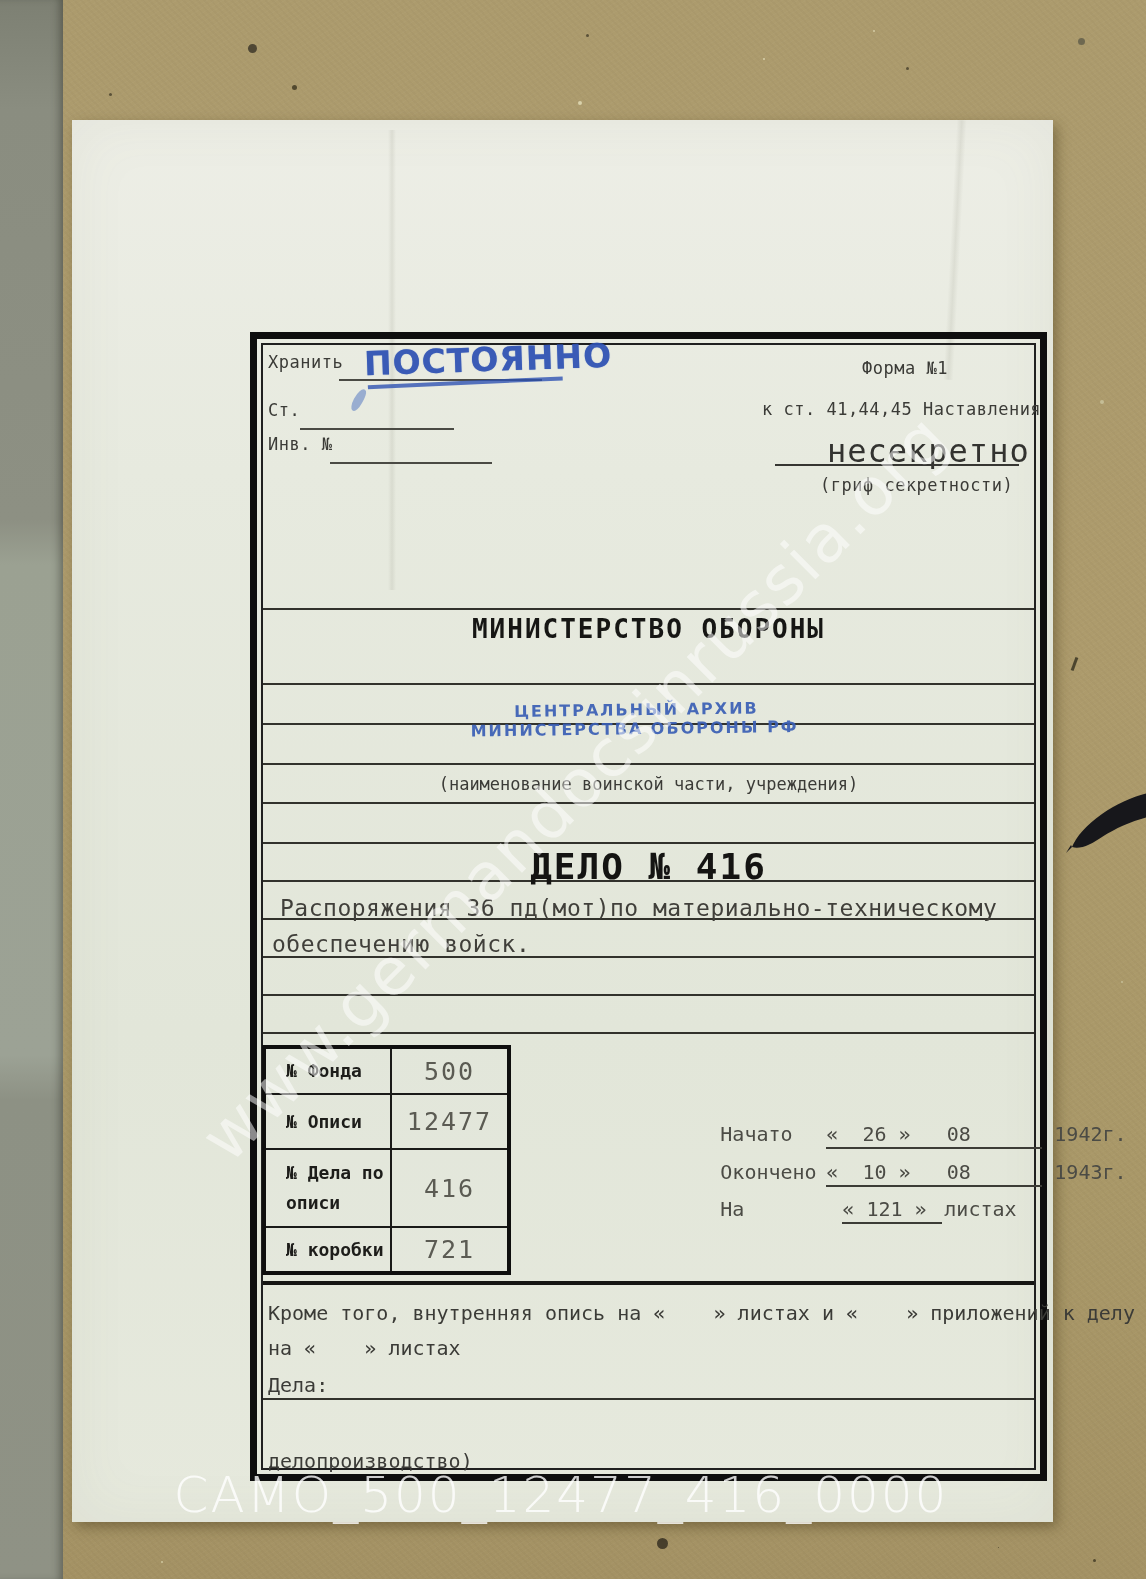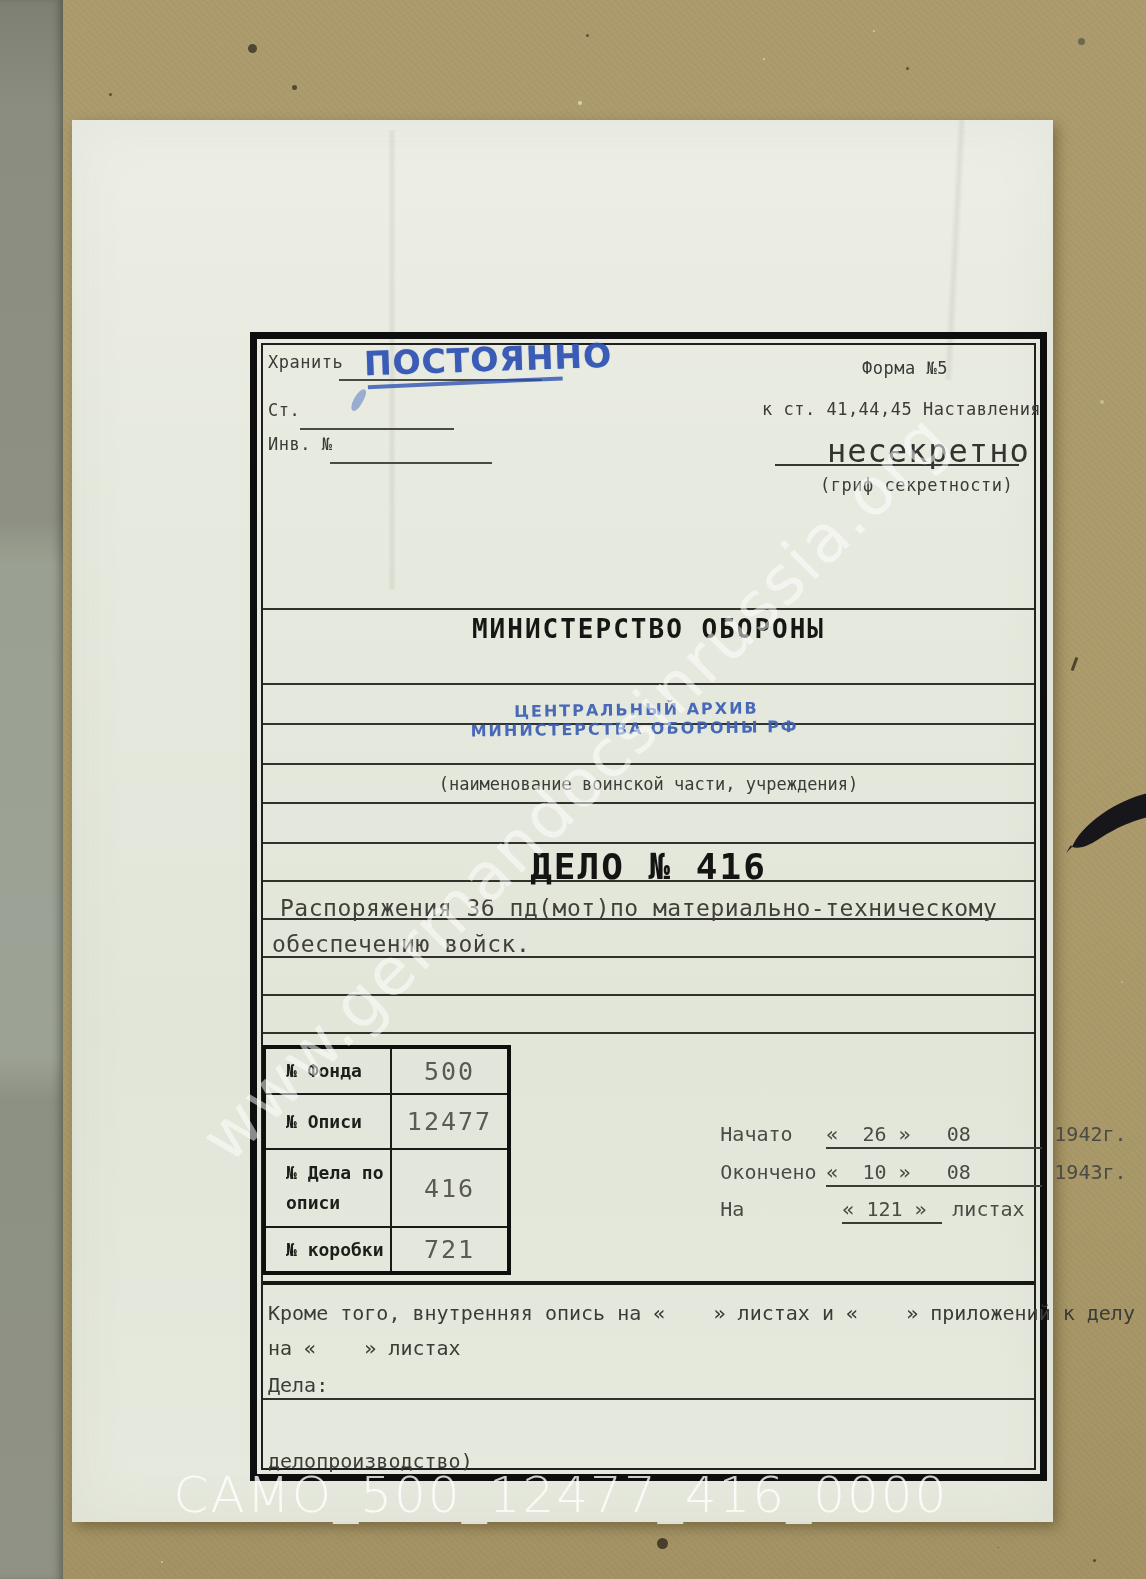--- a/index.html
+++ b/index.html
@@ -84,21 +84,21 @@
     border-right:2px solid #1a1a18; line-height:1.65; }
   .arch-table .cell.val { justify-content:center; font-size:25px; letter-spacing:2px; color:#5b5b53; }
   .arch-table .cell.last { border-bottom:none; }
   
   .date-row { position:absolute; left:374px; color:#4b4b45; font-size:20px; white-space:pre; }
   .date-row .lab { display:inline-block; width:106px; }
   .date-row .ul  { display:inline-block; border-bottom:2px solid #3c3c36; padding-bottom:1px; }
   .date-row .ul.w { width:216px; }
   .date-row .ul.n { width:100px;margin-left:16px; }
   .date-row .yr  { margin-left:12px; }
-  .date-row .sfx { margin-left:10px; }
+  .date-row .sfx { margin-left:2px; }
   
   .foot { position:absolute; left:18px; color:#3b3b37; font-size:20px; white-space:pre; }
   
   .wm-diagonal { position:absolute; left:575px; top:788px; transform:translate(-50%,-50%) rotate(-45deg);
     font-family:"DejaVu Sans", sans-serif; font-size:66px; letter-spacing:2px;
     color:rgba(255,255,255,0.52); white-space:nowrap; pointer-events:none; }
   .wm-bottom { position:absolute; left:0; top:1466px; width:1146px; text-align:center;
     font-family:"DejaVu Sans", sans-serif; font-weight:200; font-size:50px; letter-spacing:2px;
     color:rgba(255,255,255,0.8); white-space:nowrap; pointer-events:none;
     transform:translateX(-12px); }
@@ -138,21 +138,21 @@
       <div class="t" style="left:18px; top:20px">Хранить</div>
       <div class="uline" style="left:89px; top:47px; width:203px"></div>
       <div class="t" style="left:18px; top:68px">Ст.</div>
       <div class="uline" style="left:50px; top:96px; width:154px"></div>
       <div class="t" style="left:18px; top:102px">Инв. №</div>
       <div class="uline" style="left:80px; top:130px; width:162px"></div>
 
       <div class="stamp-post">ПОСТОЯННО</div>
       <div class="smudge"></div>
 
-      <div class="t" style="left:612px; top:26px">Форма №5</div>
+      <div class="t" style="left:612px; top:26px">Форма №1</div>
       <div class="t" style="left:512px; top:67px">к ст. 41,44,45 Наставления</div>
       <div class="t" style="left:577px; top:100px; font-size:32px; color:#333330; letter-spacing:1px">несекретно</div>
       <div class="uline" style="left:525px; top:132px; width:244px; background:#363632"></div>
       <div class="t" style="left:570px; top:143px">(гриф секретности)</div>
 
       <div class="ministry" style="top:282px">МИНИСТЕРСТВО ОБОРОНЫ</div>
 
       <div class="stamp-archive">
         <span class="l1">ЦЕНТРАЛЬНЫЙ  АРХИВ</span>
         <span class="l2">МИНИСТЕРСТВА ОБОРОНЫ РФ</span>

